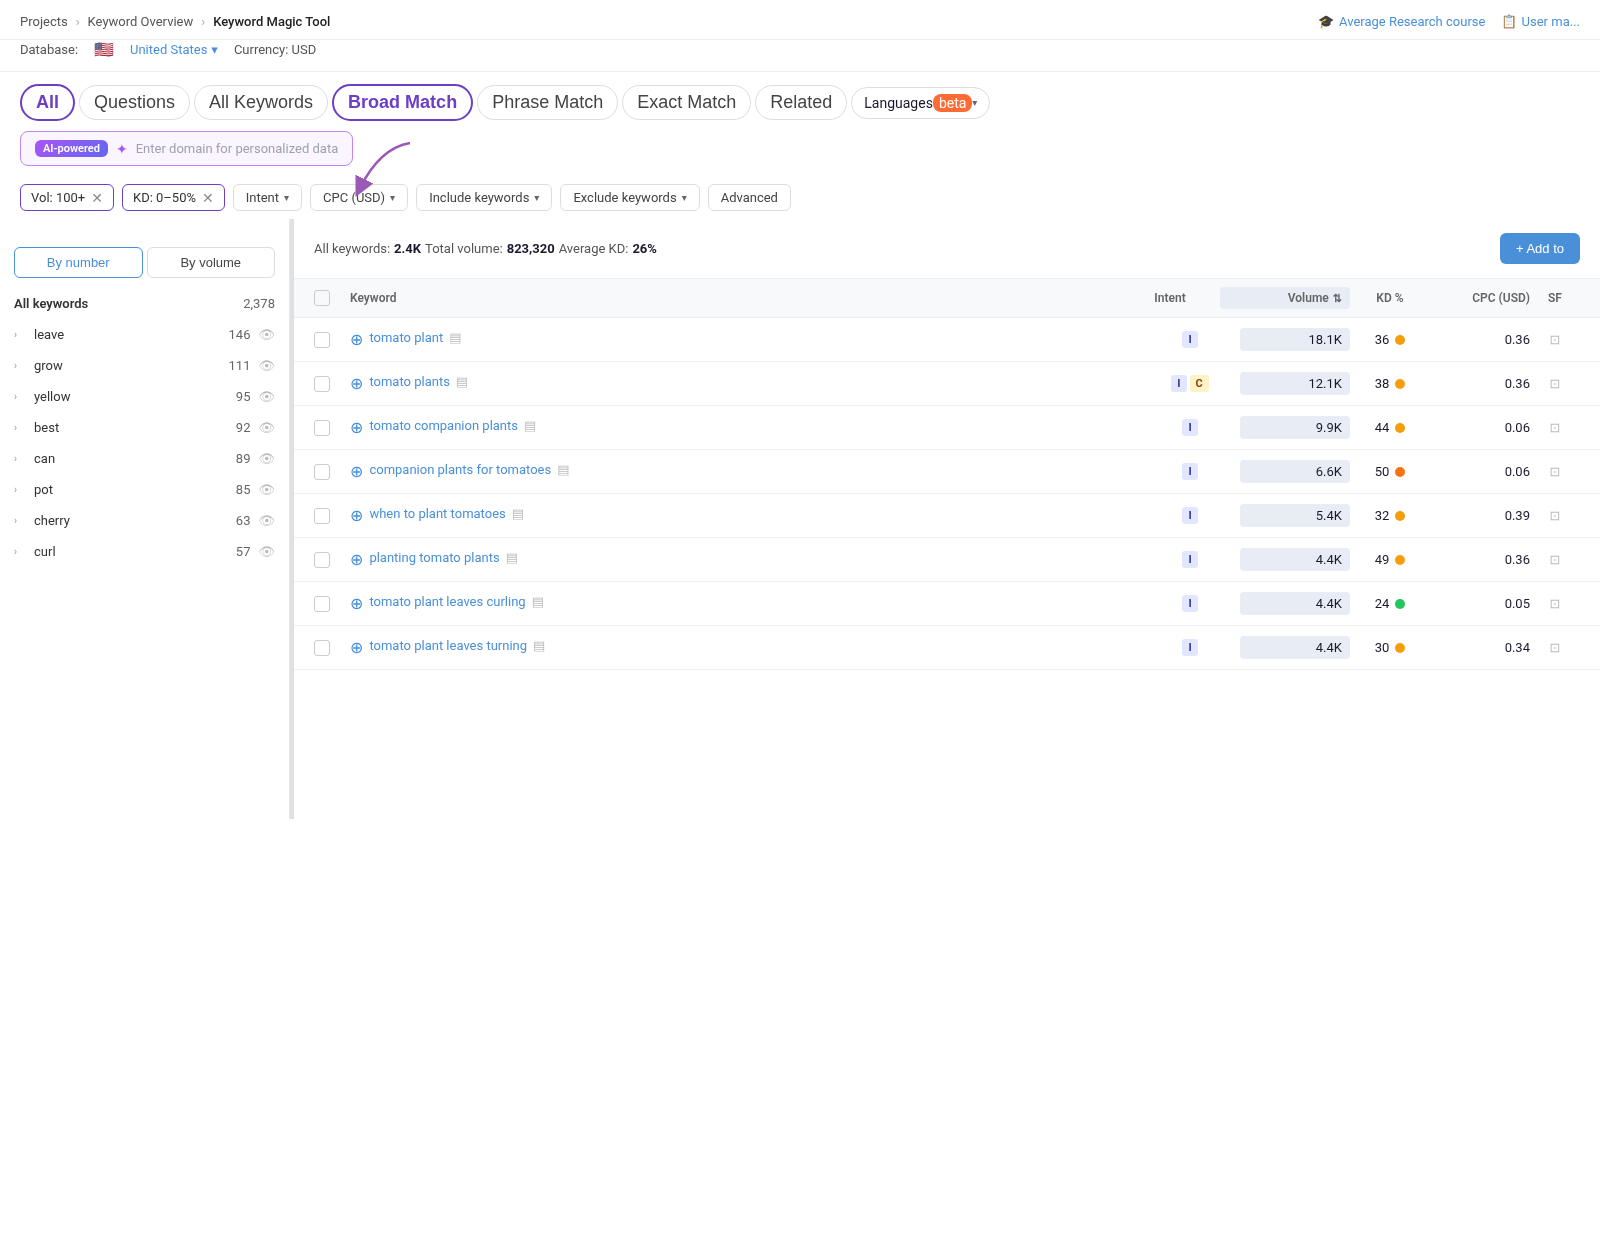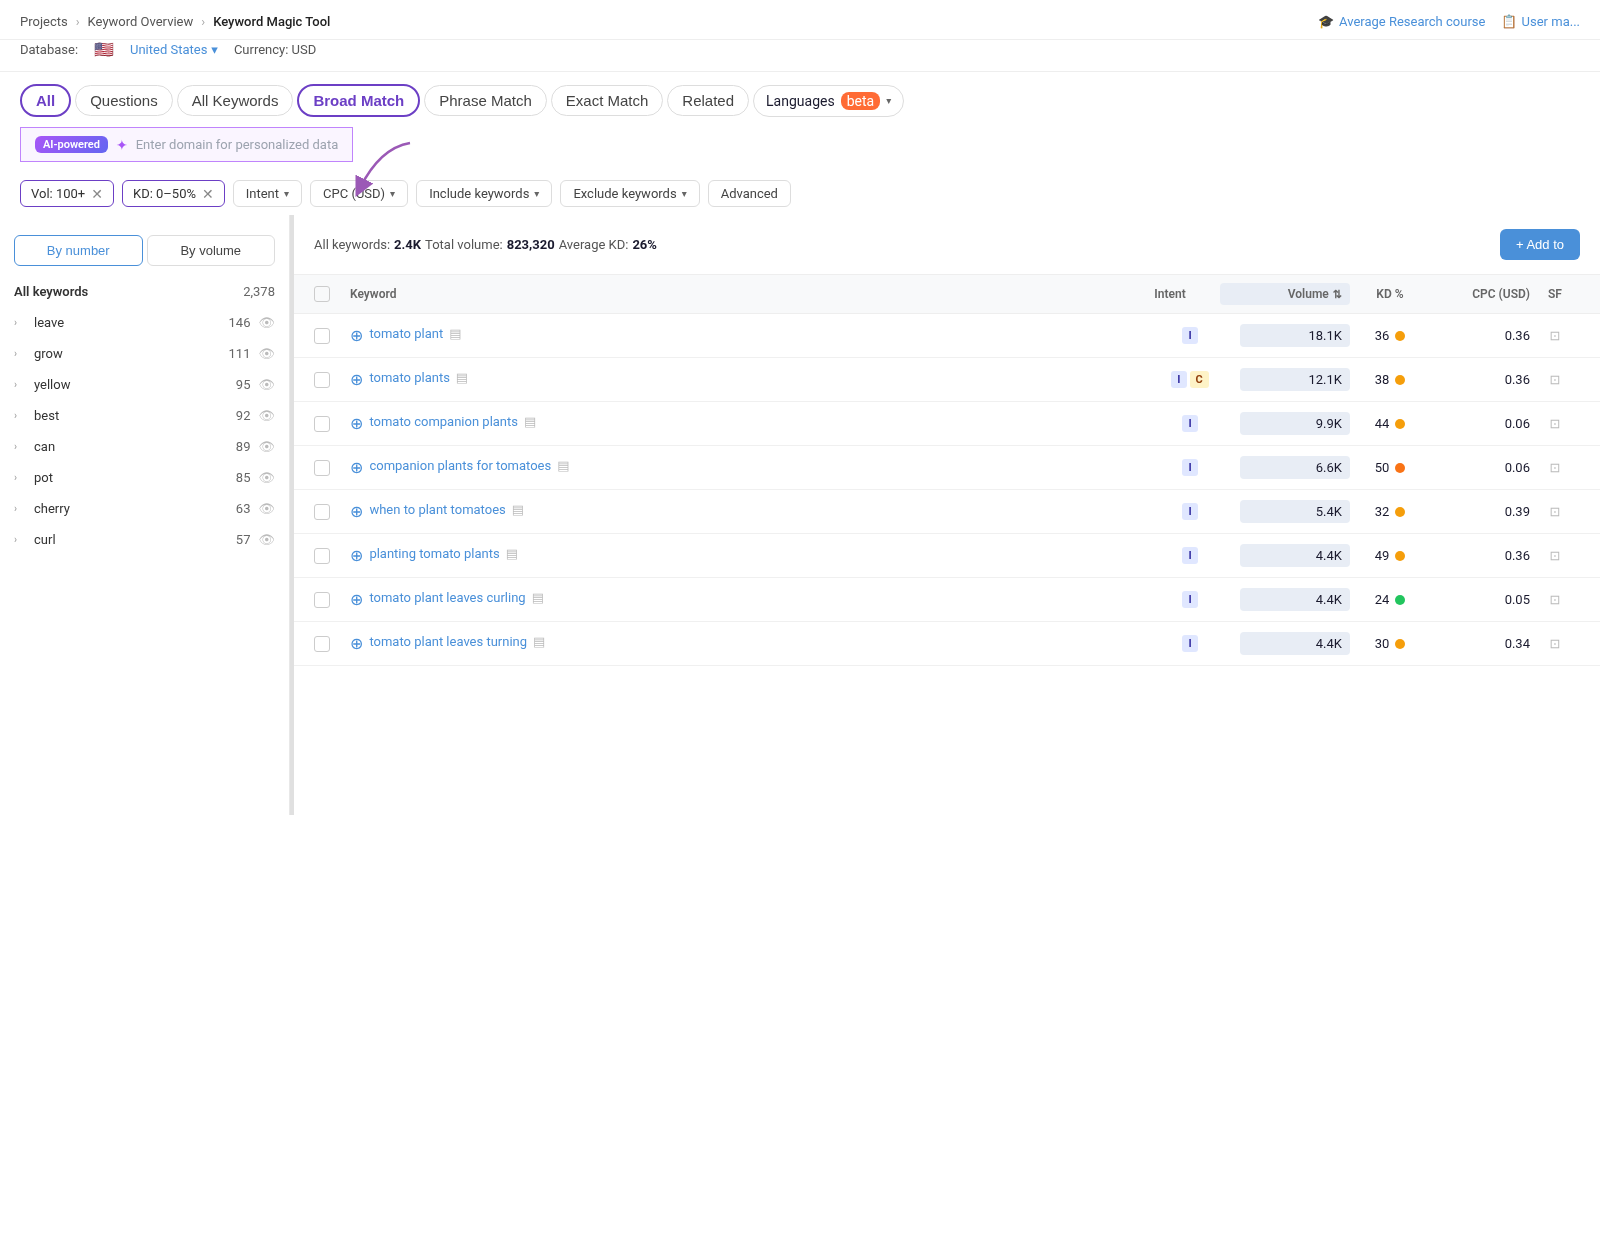--- a/index.html
+++ b/index.html
@@ -16,44 +16,44 @@
     .page-header { padding: 14px 20px 10px; display: flex; align-items: baseline; gap: 8px; }
     .page-header h1 { font-size: 22px; font-weight: 600; color: #1a1a2e; }
     .page-header .keyword { color: #1a1a2e; font-weight: 400; }
 
     .sub-header { padding: 0 20px 12px; display: flex; align-items: center; gap: 16px; font-size: 13px; border-bottom: 1px solid #eee; }
     .sub-header .db-label { color: #555; }
     .sub-header .db-value { color: #4a90d9; display: flex; align-items: center; gap: 4px; cursor: pointer; }
     .sub-header .currency { color: #555; }
 
     .tabs { padding: 12px 20px 0; display: flex; align-items: center; gap: 4px; flex-wrap: wrap; }
-    .tab { padding: 6px 14px; border: 1px solid #ddd; border-radius: 20px; font-size: 15px; cursor: pointer; color: #444; background: #fff; white-space: nowrap; }
+    .tab { padding: 6px 14px; border: 1px solid #ddd; border-radius: 20px; font-size: 18px; cursor: pointer; color: #444; background: #fff; white-space: nowrap; }
     .tab.active { border: 2px solid #6c3fc5; color: #6c3fc5; font-weight: 600; background: #fff; }
-    .tab-lang { display: flex; align-items: center; gap: 6px; padding: 6px 12px; border: 1px solid #ddd; border-radius: 20px; cursor: pointer; }
+    .tab-lang { display: flex; align-items: center; padding: 6px 12px; border: 1px solid #ddd; border-radius: 20px; cursor: pointer; }
     .tab-lang .beta { background: #ff6b35; color: #fff; font-size: 14px; border-radius: 8px; padding: 1px 6px; }
     .tab-lang .chevron { font-size: 10px; color: #666; }
 
     .arrow-annotation { position: absolute; left: 330px; top: 145px; pointer-events: none; }
 
-    .ai-bar { margin: 10px 20px; border: 1.5px solid #c084fc; border-radius: 0; display: inline-flex; align-items: center; gap: 8px; padding: 8px 14px; background: #faf5ff; cursor: pointer; }
+    .ai-bar { margin: 10px 20px; border: 1.5px solid #c084fc; border-radius: 8px; display: inline-flex; align-items: center; gap: 8px; padding: 8px 14px; background: #faf5ff; cursor: pointer; }
     .ai-badge { background: linear-gradient(135deg, #a855f7, #6366f1); color: #fff; font-size: 11px; font-weight: 600; border-radius: 6px; padding: 2px 8px; }
     .ai-bar .sparkle { color: #a855f7; }
     .ai-bar .placeholder { color: #9ca3af; font-size: 13px; }
 
     .filters { padding: 8px 20px; display: flex; align-items: center; gap: 8px; flex-wrap: wrap; }
     .filter-tag { display: flex; align-items: center; gap: 6px; border: 1.5px solid #6c3fc5; border-radius: 6px; padding: 5px 10px; font-size: 13px; color: #333; }
     .filter-tag .close { color: #888; cursor: pointer; font-size: 14px; line-height: 1; }
     .filter-btn { display: flex; align-items: center; gap: 5px; border: 1px solid #ddd; border-radius: 6px; padding: 5px 12px; font-size: 13px; color: #444; cursor: pointer; background: #fff; }
     .filter-btn .chevron { font-size: 10px; color: #666; }
 
     .main-layout { display: flex; min-height: 600px; }
 
     .sidebar { width: 290px; min-width: 290px; border-right: 1px solid #e8e8e8; padding: 10px 0; }
     .sidebar-toggle { display: flex; margin: 10px 14px; gap: 4px; }
-    .toggle-btn { flex: 1; padding: 7px 10px; border: 1px solid #ddd; border-radius: 6px; font-size: 13px; cursor: pointer; text-align: center; background: #fff; color: #444; }
+    .toggle-btn { flex: 1; padding: 7px 10px; border: 1px solid #ddd; border-radius: 6px; font-size: 13px; cursor: pointer; text-align: center; background: #fff; color: #444; margin-top: 8px; }
     .toggle-btn.active { border: 1.5px solid #4a90d9; color: #4a90d9; background: #fff; }
 
     .sidebar-item { display: flex; align-items: center; padding: 8px 14px; gap: 8px; font-size: 13px; cursor: pointer; }
     .sidebar-item .chevron { color: #999; font-size: 10px; width: 12px; }
     .sidebar-item .label { flex: 1; color: #333; }
     .sidebar-item .count { color: #666; }
     .sidebar-item .eye { color: #bbb; cursor: pointer; font-size: 13px; }
     .sidebar-header { display: flex; align-items: center; padding: 8px 14px; gap: 8px; font-size: 13px; font-weight: 600; color: #333; }
     .sidebar-header .count { font-weight: 400; color: #666; margin-left: auto; }
 

